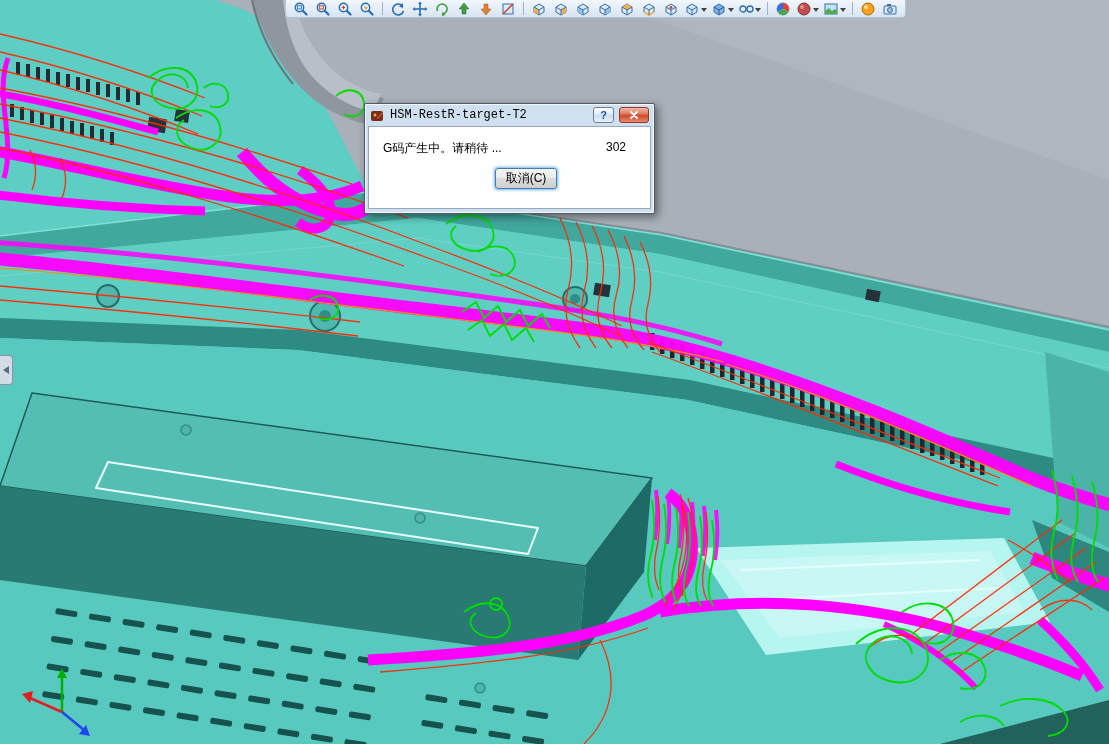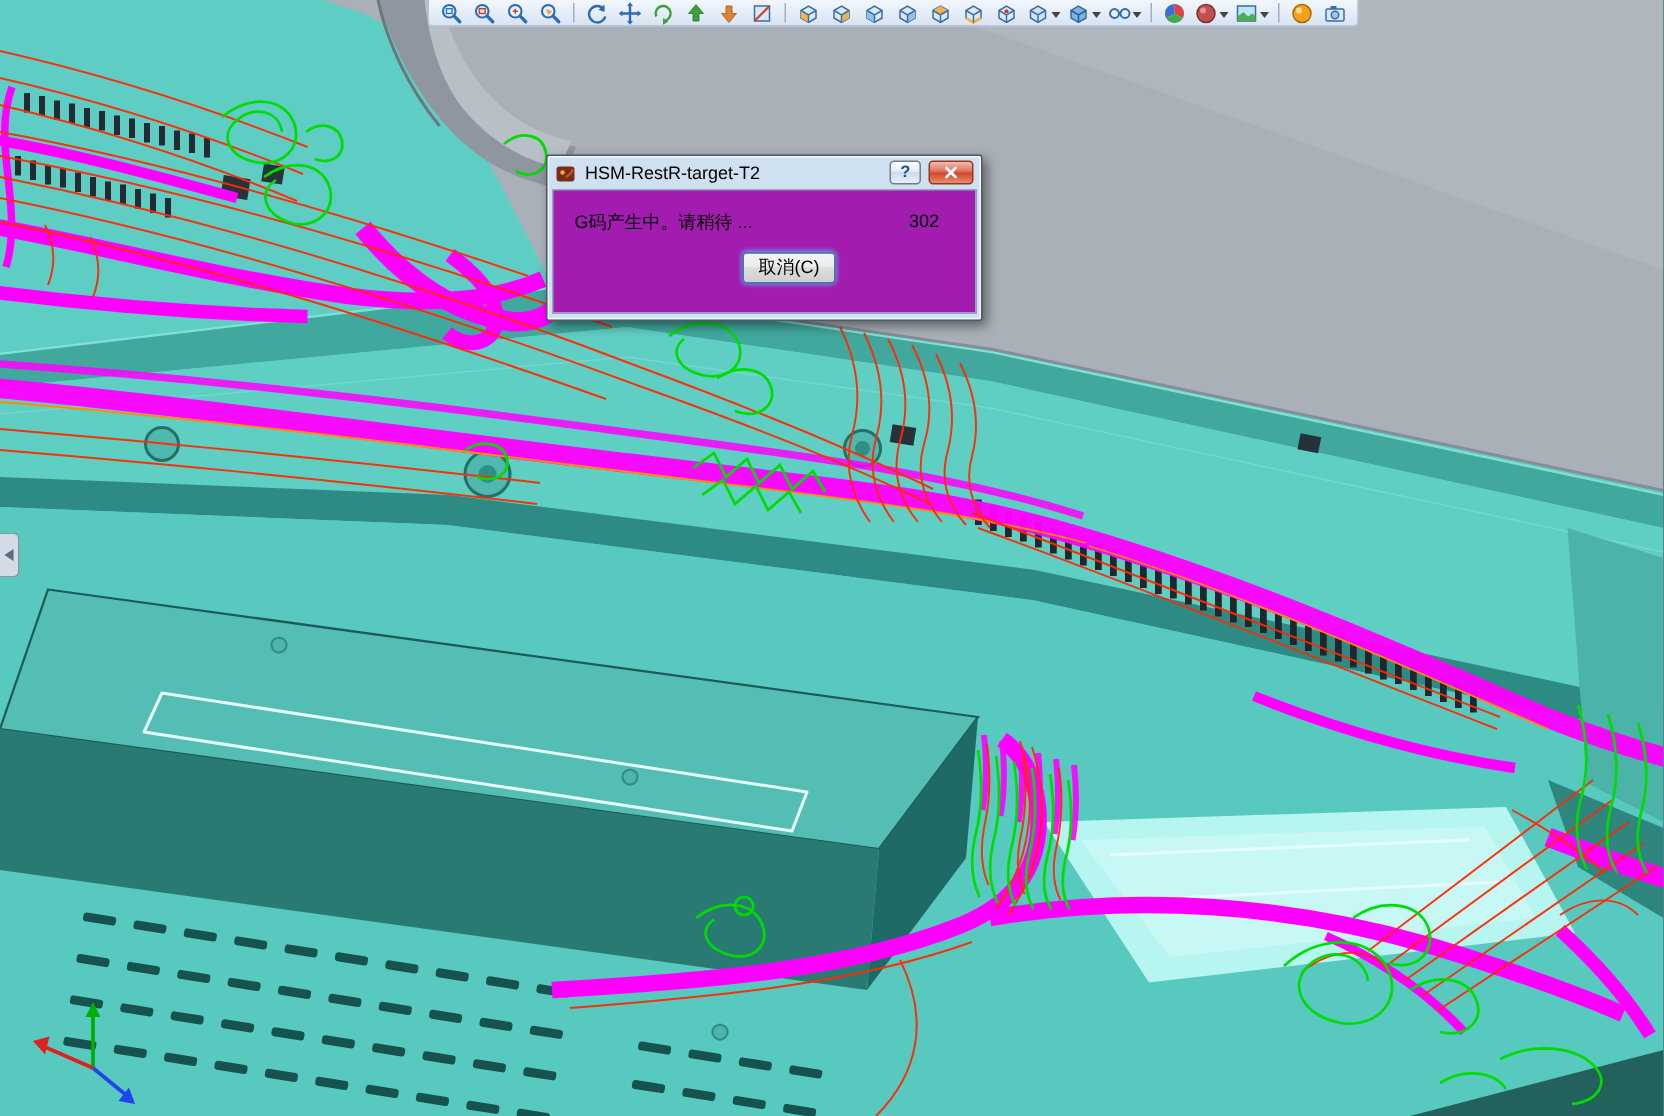--- a/index.html
+++ b/index.html
@@ -18,27 +18,27 @@
 
   
   .left-tab{position:absolute;left:0;top:355px;width:13px;height:30px;background:#d3dce6;
     border:1px solid #8795a5;border-left:none;border-radius:0 4px 4px 0;display:flex;align-items:center;justify-content:center;}
 
   
   .dialog{position:absolute;left:364px;top:103px;width:291px;height:111px;background:#cfe0f0;
     border:1px solid #4e5a66;border-radius:2px;box-shadow:3px 3px 8px rgba(0,0,0,.45), inset 0 0 0 1px rgba(255,255,255,.75);
     padding:0 3px 3px;}
   .titlebar{height:22px;display:flex;align-items:center;gap:5px;padding:0 2px;}
-  .titlebar .title{flex:1;font-size:12px;color:#000;white-space:nowrap;overflow:hidden;}
+  .titlebar .title{flex:1;font-size:12px;color:#000;white-space:nowrap;overflow:hidden;font-family:Liberation Mono, monospace;}
   .win-btn{height:16px;display:inline-flex;align-items:center;justify-content:center;border-radius:3px;cursor:default;}
   .win-btn.help{width:21px;background:linear-gradient(#fdfeff,#e2ecf8 45%,#ccdcee 50%,#e6f0fa);
     border:1px solid #707e90;color:#1c4fa0;font-weight:bold;font-size:11px;}
   .win-btn.close{width:30px;background:linear-gradient(#f4b9ab,#e07a62 40%,#cf4a2e 55%,#e98d6d);
     border:1px solid #8c3a2a;}
-  .dlg-body{height:83px;background:#a21caf;border:1px solid #96a8bd;display:flex;flex-direction:column;}
+  .dlg-body{height:83px;background:#ffffff;border:1px solid #96a8bd;display:flex;flex-direction:column;}
   .msg-row{display:flex;justify-content:space-between;align-items:flex-start;padding:13px 14px 0 14px;font-size:12px;color:#000;}
   .msg-row .counter{margin-right:10px;}
   .btn-row{flex:1;display:flex;align-items:center;justify-content:center;padding-bottom:8px;margin-left:33px;}
   .cancel-btn{min-width:62px;height:21px;font-size:12px;color:#000;border-radius:3px;
     background:linear-gradient(#f5f5f5,#ebebeb 45%,#dddddd 50%,#cfcfcf);
     border:1px solid #3c7fb1;box-shadow:0 0 3px 1px rgba(98,162,228,.85);}
 </style>
 </head>
 <body>
 

